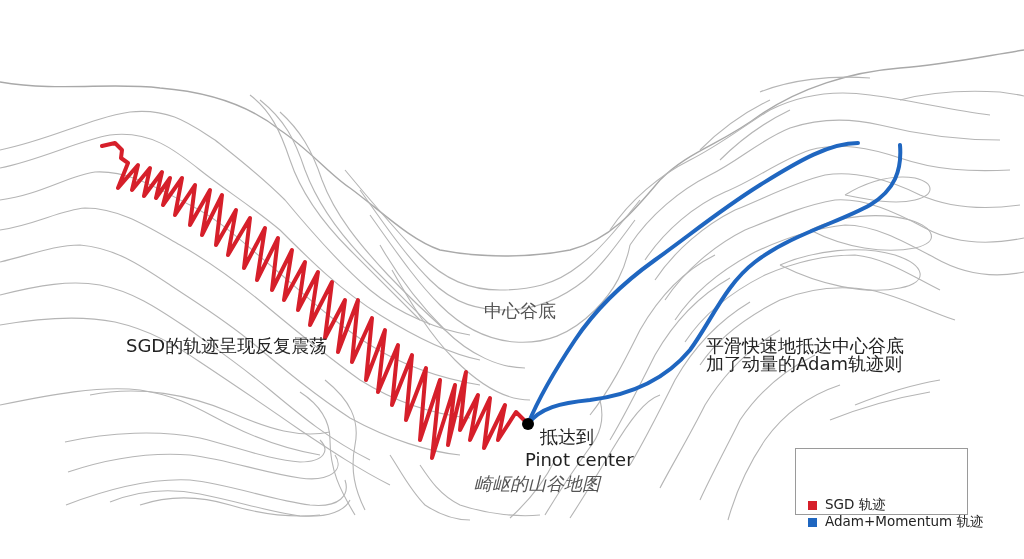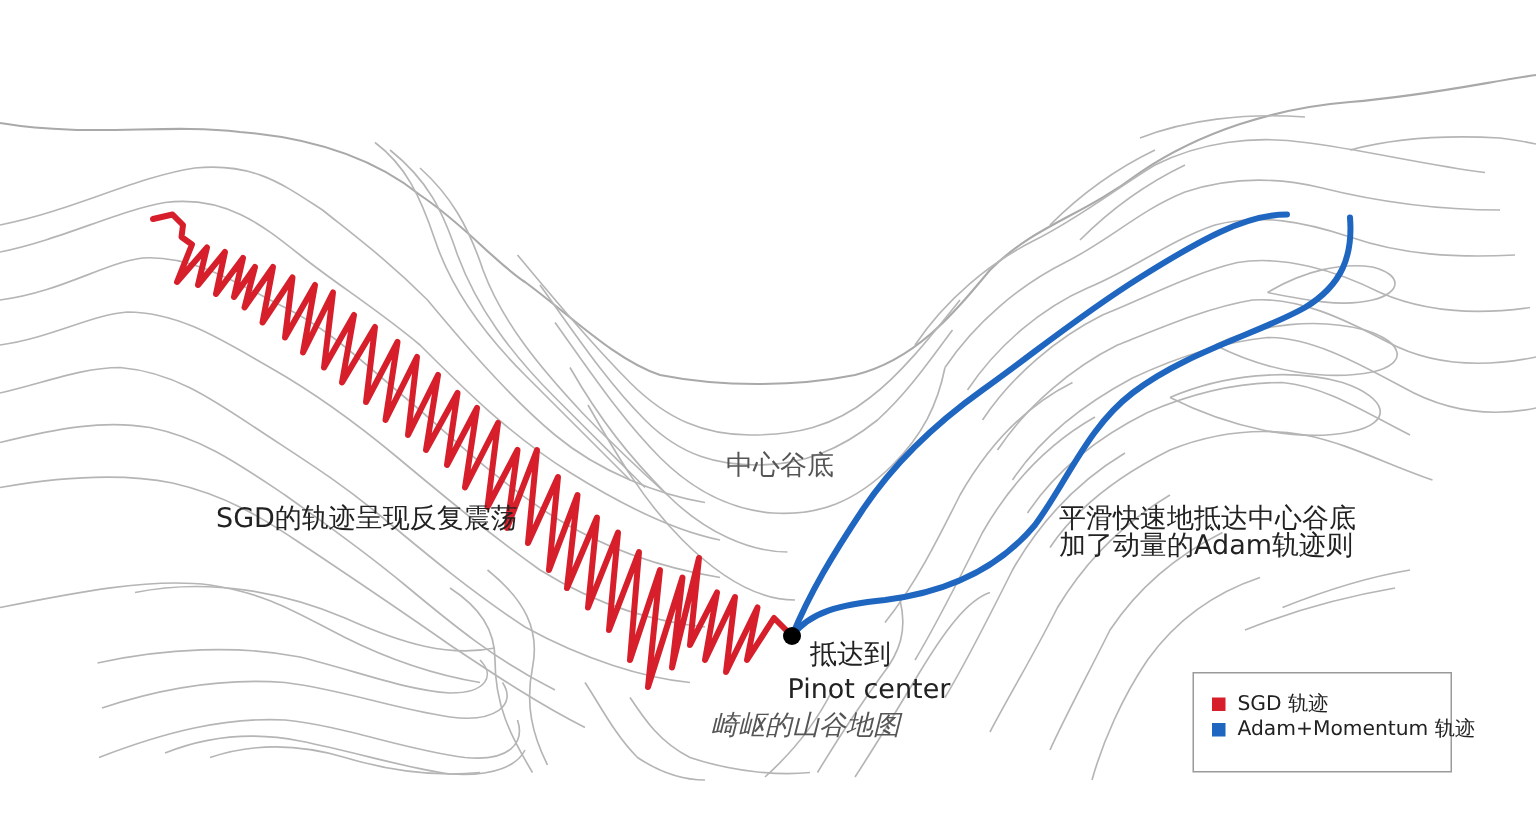--- a/index.html
+++ b/index.html
@@ -8,21 +8,21 @@
   #stage { position:absolute; left:0; top:0; width:1024px; height:559px; }
   svg.map { position:absolute; left:0; top:0; }
   .contour { fill:none; stroke:#b5b5b5; stroke-width:1.1; }
   .contour-outer { fill:none; stroke:#a9a9a9; stroke-width:1.4; }
   .sgd { fill:none; stroke:#d61f2a; stroke-width:4; stroke-linejoin:round; stroke-linecap:round; }
   .adam { fill:none; stroke:#1f66c0; stroke-width:4; stroke-linecap:round; stroke-linejoin:round; }
   .lbl { position:absolute; font-size:18px; color:#222; line-height:18px; white-space:nowrap; }
   .lbl.gray { color:#555; }
   #legend { position:absolute; left:795px; top:448px; width:173px; height:67px;
             border:1px solid #9a9a9a; background:#fff; box-sizing:border-box; }
-  .legend-item { position:absolute; left:12px; display:flex; align-items:center; font-size:13.5px; color:#222; white-space:nowrap; }
+  .legend-item { position:absolute; left:12px; display:flex; align-items:center; font-size:13.5px; color:#222; white-space:nowrap;margin-top:36px; }
   .legend-swatch { width:9px; height:9px; margin-right:8px; }
 </style>
 </head>
 <body>
 
 <div id="stage">
   <svg class="map" width="1024" height="559" viewBox="0 0 1024 559">
 
     <path class="contour-outer" d="M0,82 C60,92 110,82 160,88 C210,92 250,106 280,130 C310,150 330,175 350,188 C380,210 410,240 440,250 C480,258 530,258 570,250 C610,240 635,210 660,180 C690,150 720,145 760,115 C800,88 850,72 900,68 C950,64 990,55 1024,50"></path>
 
@@ -88,21 +88,21 @@
     </g>
 
     <path class="sgd" d="M102,146 L115,143 L122,150 L121,158 L128,163 L118,188 L138,165 L132,190 L150,168 L144,196 L162,172 L156,198 L170,178 L163,205 L182,178 L175,215 L195,185 L190,225 L210,190 L202,235 L222,195 L216,245 L236,210 L228,255 L250,218 L244,268 L265,228 L257,280 L278,238 L272,290 L292,250 L284,300 L305,262 L298,310 L318,272 L310,325 L332,282 L325,338 L345,300 L338,352 L358,300 L352,362 L372,318 L366,380 L385,330 L378,392 L398,345 L392,405 L412,355 L406,420 L426,368 L420,440 L440,380 L432,458 L455,385 L448,445 L466,372 L460,430 L478,395 L470,440 L490,398 L484,448 L505,405 L498,440 L516,412 L528,424"></path>
 
     <path class="adam" d="M858,143 C830,143 800,160 760,185 C720,210 690,235 655,260 C620,285 595,310 575,340 C555,370 540,395 528,424"></path>
     <path class="adam" d="M900,145 C902,170 895,190 870,205 C840,222 790,235 755,262 C725,285 712,320 690,350 C665,380 630,395 590,400 C560,403 540,408 528,424"></path>
 
     <circle cx="528" cy="424" r="6" fill="#000"></circle>
   </svg>
 
-  <div class="lbl" style="left:144px; top:337px;">
+  <div class="lbl" style="left:126px; top:337px;">
     <div>SGD的轨迹呈现反复震荡</div>
   </div>
 
   <div class="lbl gray" style="left:484px; top:302px;">中心谷底</div>
 
   <div class="lbl" style="left:540px; top:413px;margin-top:15px;">抵达到</div>
   <div class="lbl" style="left:525px; top:451px;">Pinot center</div>
 
   <div class="lbl gray" style="left:474px; top:475px;font-style:italic;">崎岖的山谷地图</div>
 

